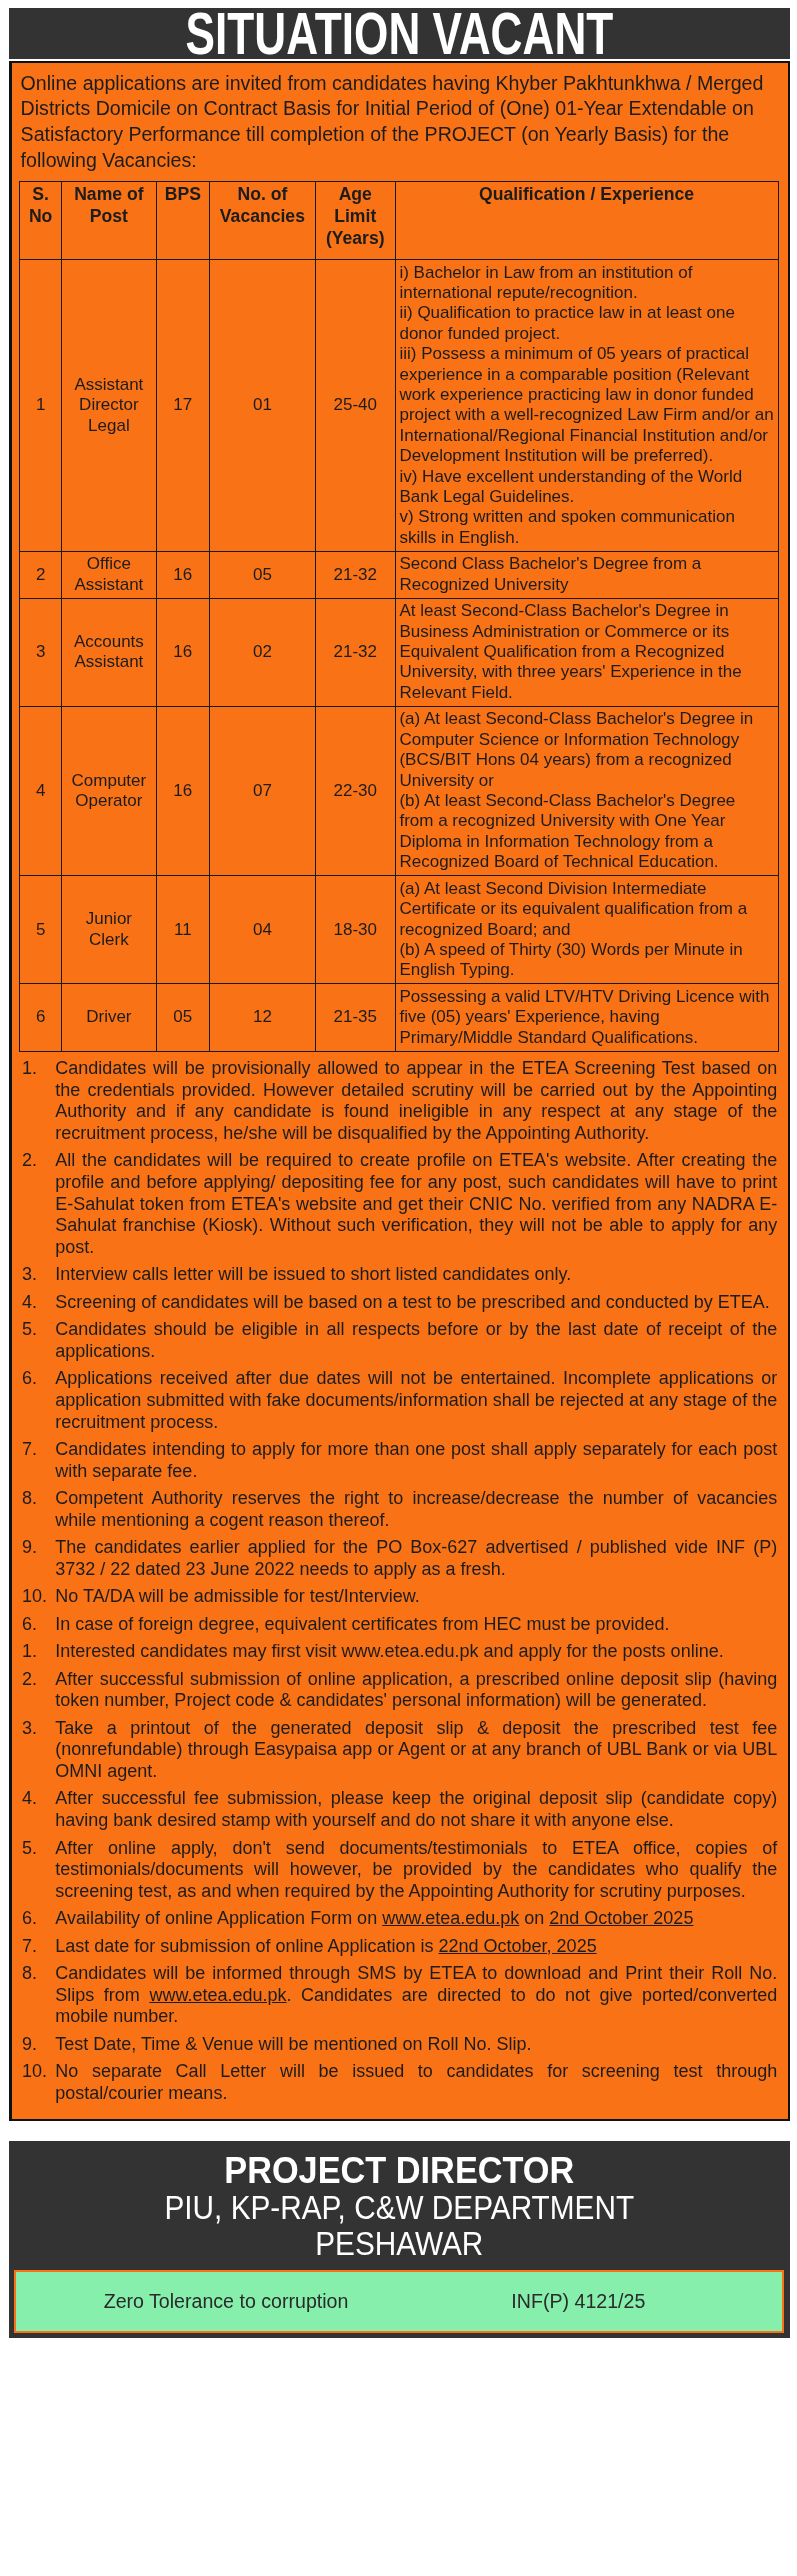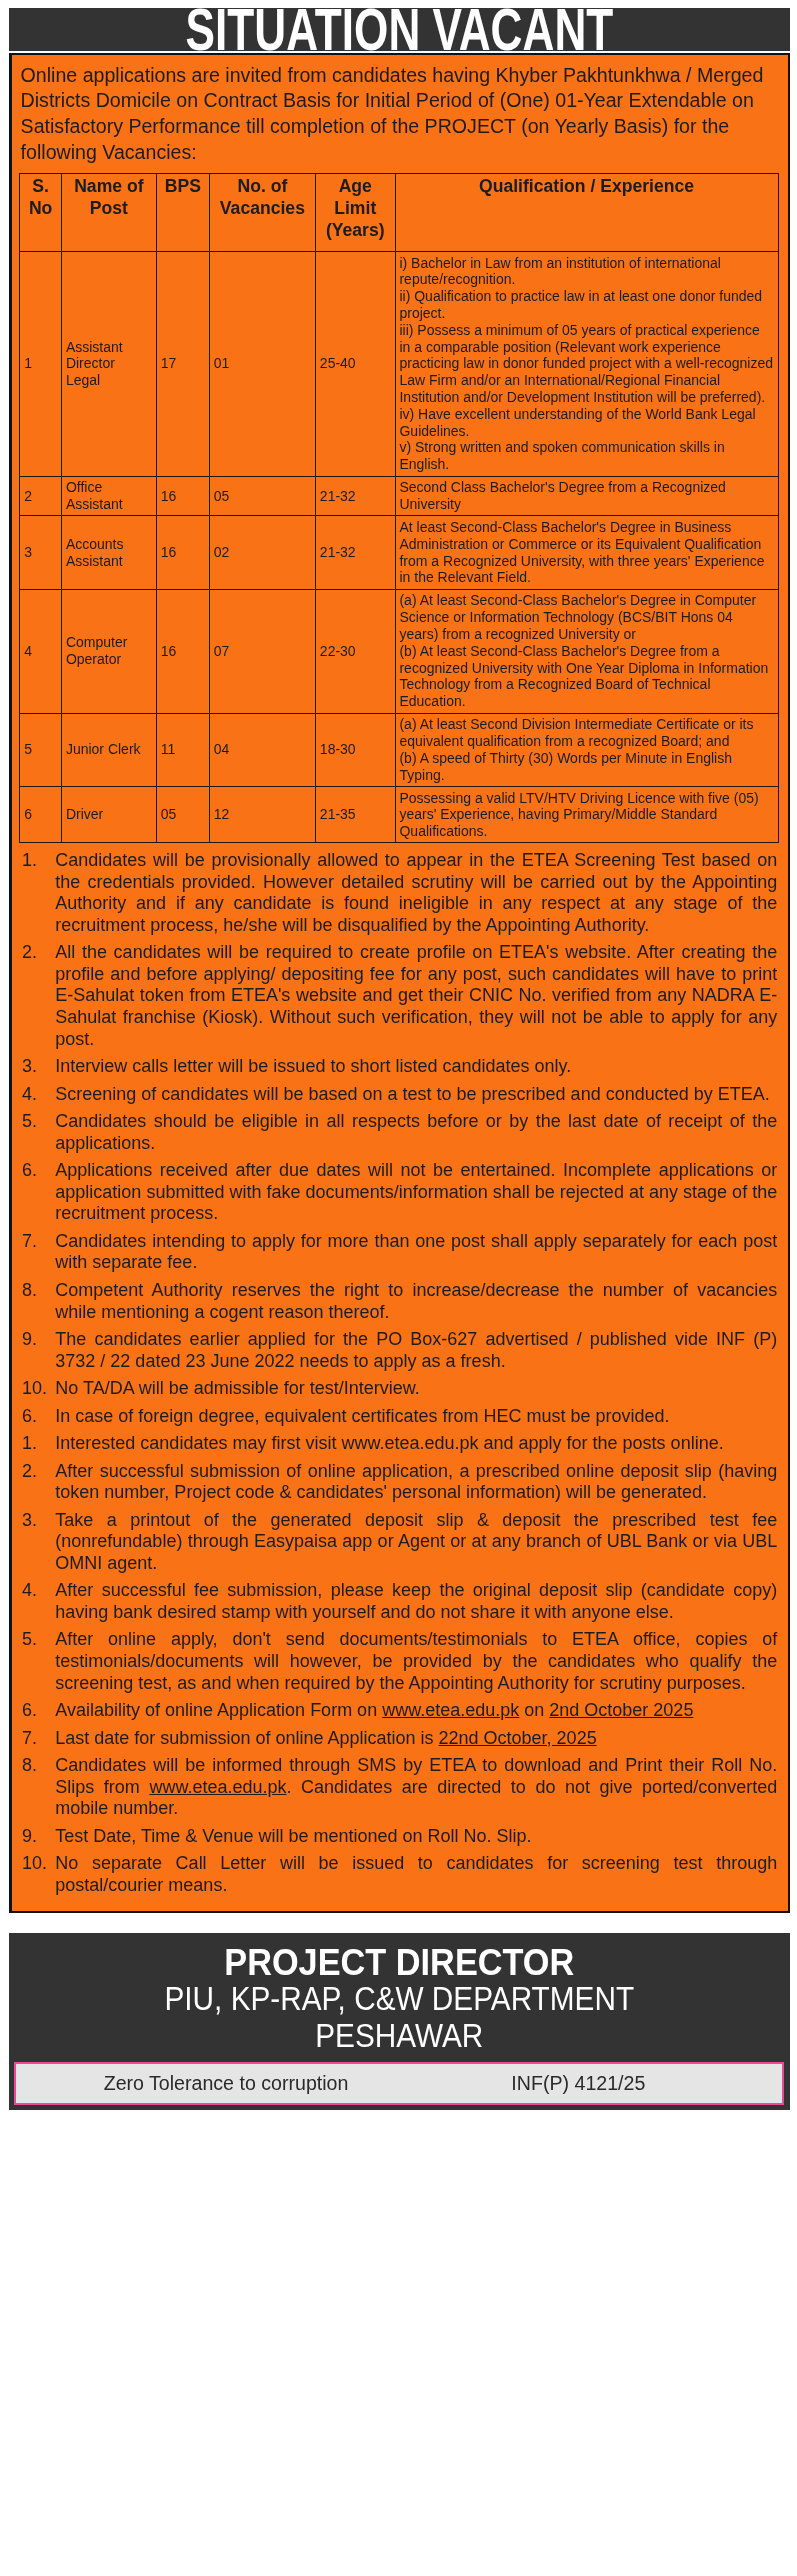--- a/index.html
+++ b/index.html
@@ -7,21 +7,21 @@
   body {
     width:798px;
     font-family:"Liberation Sans", sans-serif;
     color:#1c1c1c;
   }
   .page { padding:7.8px 8.5px 6.5px 8.5px; }
 
   
   .banner {
     background:#333333;
-    height:43px;
+    height:51px;
     display:flex; align-items:center; justify-content:center;
     overflow:hidden;
   }
   .banner-title {
     color:#ffffff;
     font-weight:bold;
     font-size:48px;
     letter-spacing:0px;
     display:inline-block;
     transform:scale(0.92,1.22);
@@ -56,24 +56,24 @@
   table.vacancies th {
     font-size:17.6px;
     font-weight:bold;
     text-align:center;
     vertical-align:top;
     white-space:pre-line;
     line-height:1.25;
     padding-bottom:9px;
   }
   table.vacancies td {
-    font-size:14px;
+    font-size:17px;
     line-height:1.2;
   }
-  td.c { text-align:left; vertical-align:middle; }
+  td.c { text-align:center; vertical-align:middle; }
   td.qual {
     text-align:left;
     vertical-align:top;
     white-space:pre-line;
     padding:2px 3.9px 3.9px 5.2px;
   }
   .w-sno  { width:5.5%; }
   .w-post { width:12.5%; }
   .w-bps  { width:7%; }
   .w-vac  { width:14%; }
@@ -121,27 +121,27 @@
   }
   .footer-dept, .footer-city {
     color:#ffffff;
     font-size:31px; text-align:center;
     line-height:1.18;
     font-weight:normal;
     transform:scale(0.96,1.05);
   }
   .bottom-strip {
     margin-top:6.5px;
-    background:#e5e5e5;
-    border:2px solid #ec4899;
+    background:#86efac;
+    border:2px solid #f97316;
     display:flex;
     align-items:center;
     font-size:19.6px;
     color:#2a2a2a;
-    padding:8px 0;
+    padding:18px 0;
   }
   .strip-left  { margin-left:88px; }
   .strip-right { margin-left:auto; margin-right:137px; }
 </style>
 </head>
 <body>
 
 <div class="page">
 
   <div class="banner">

